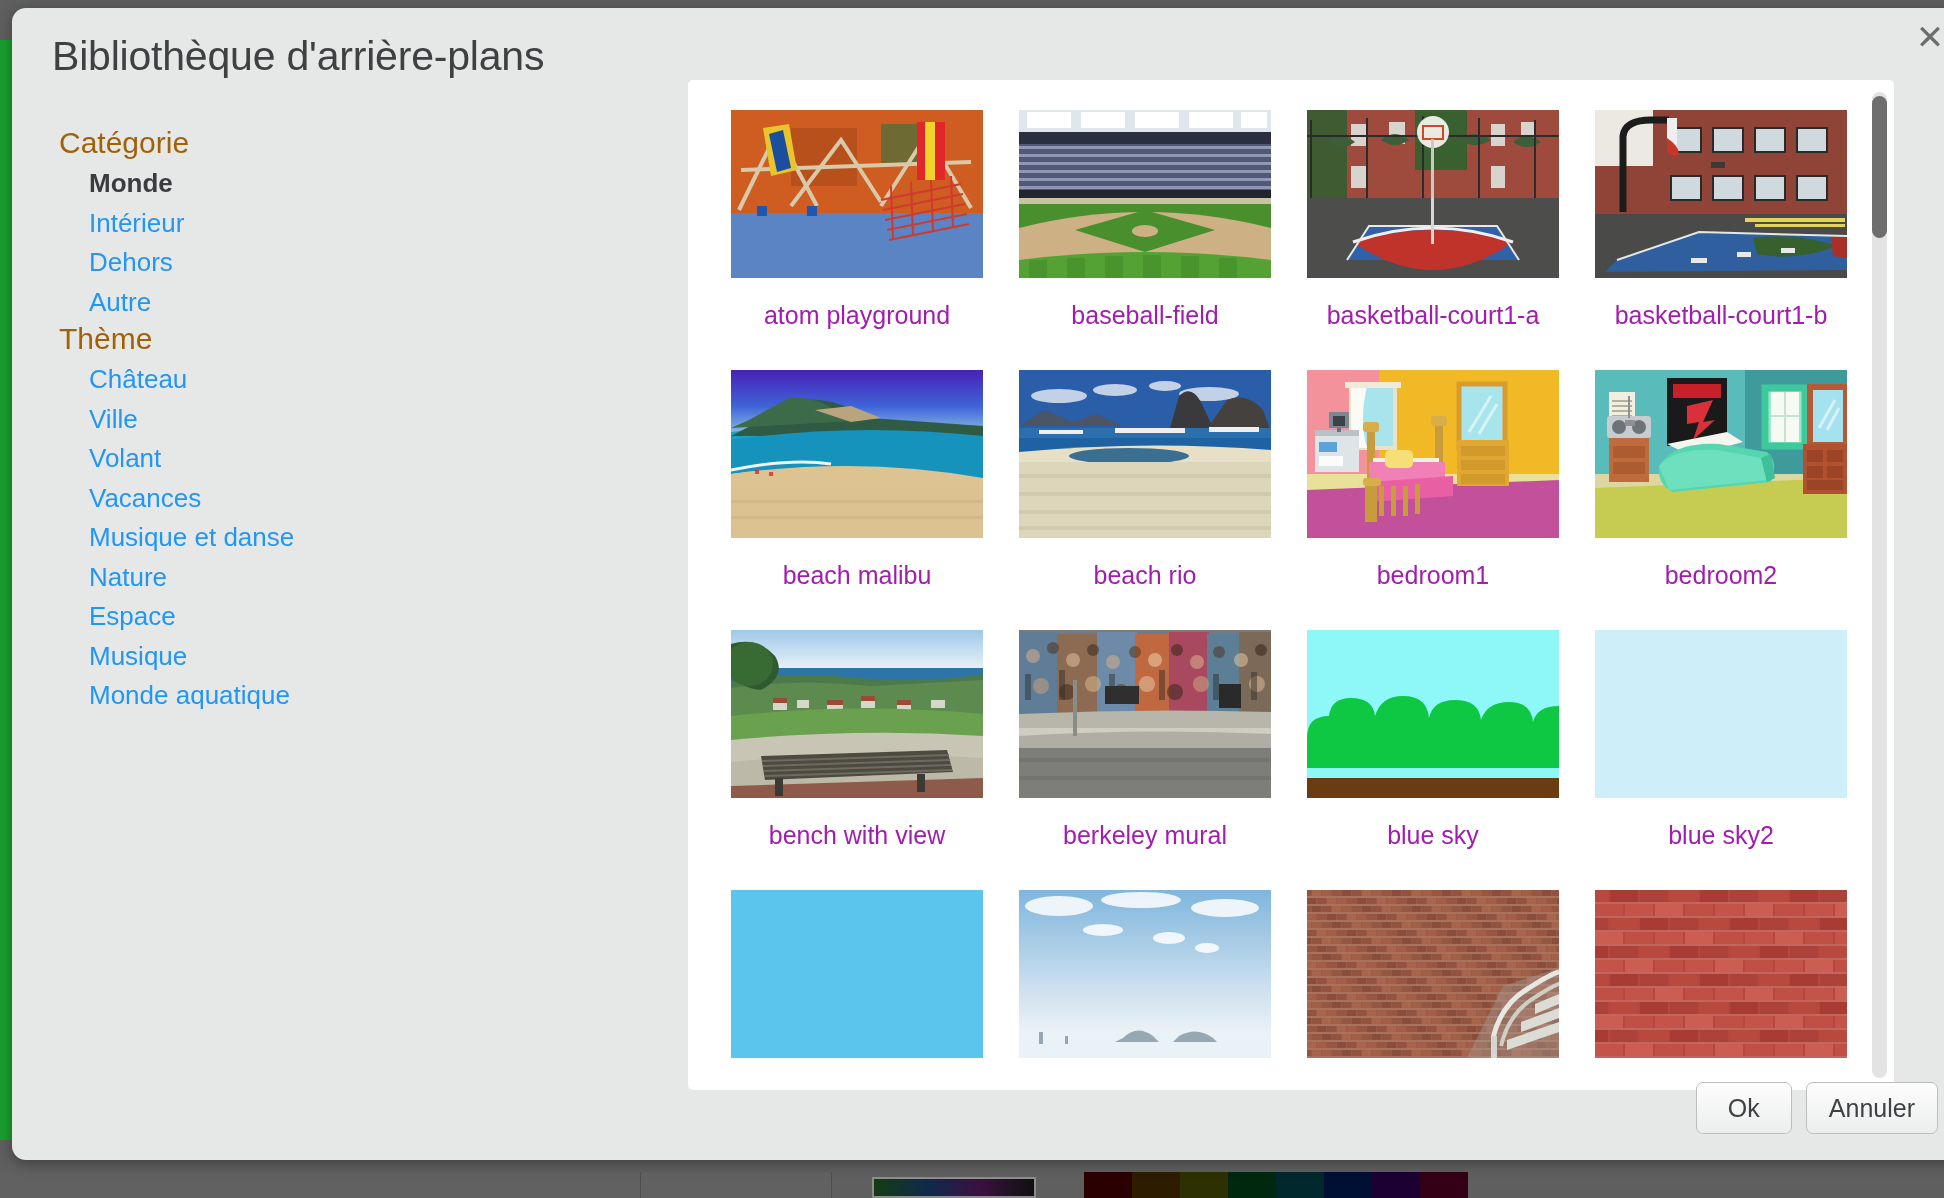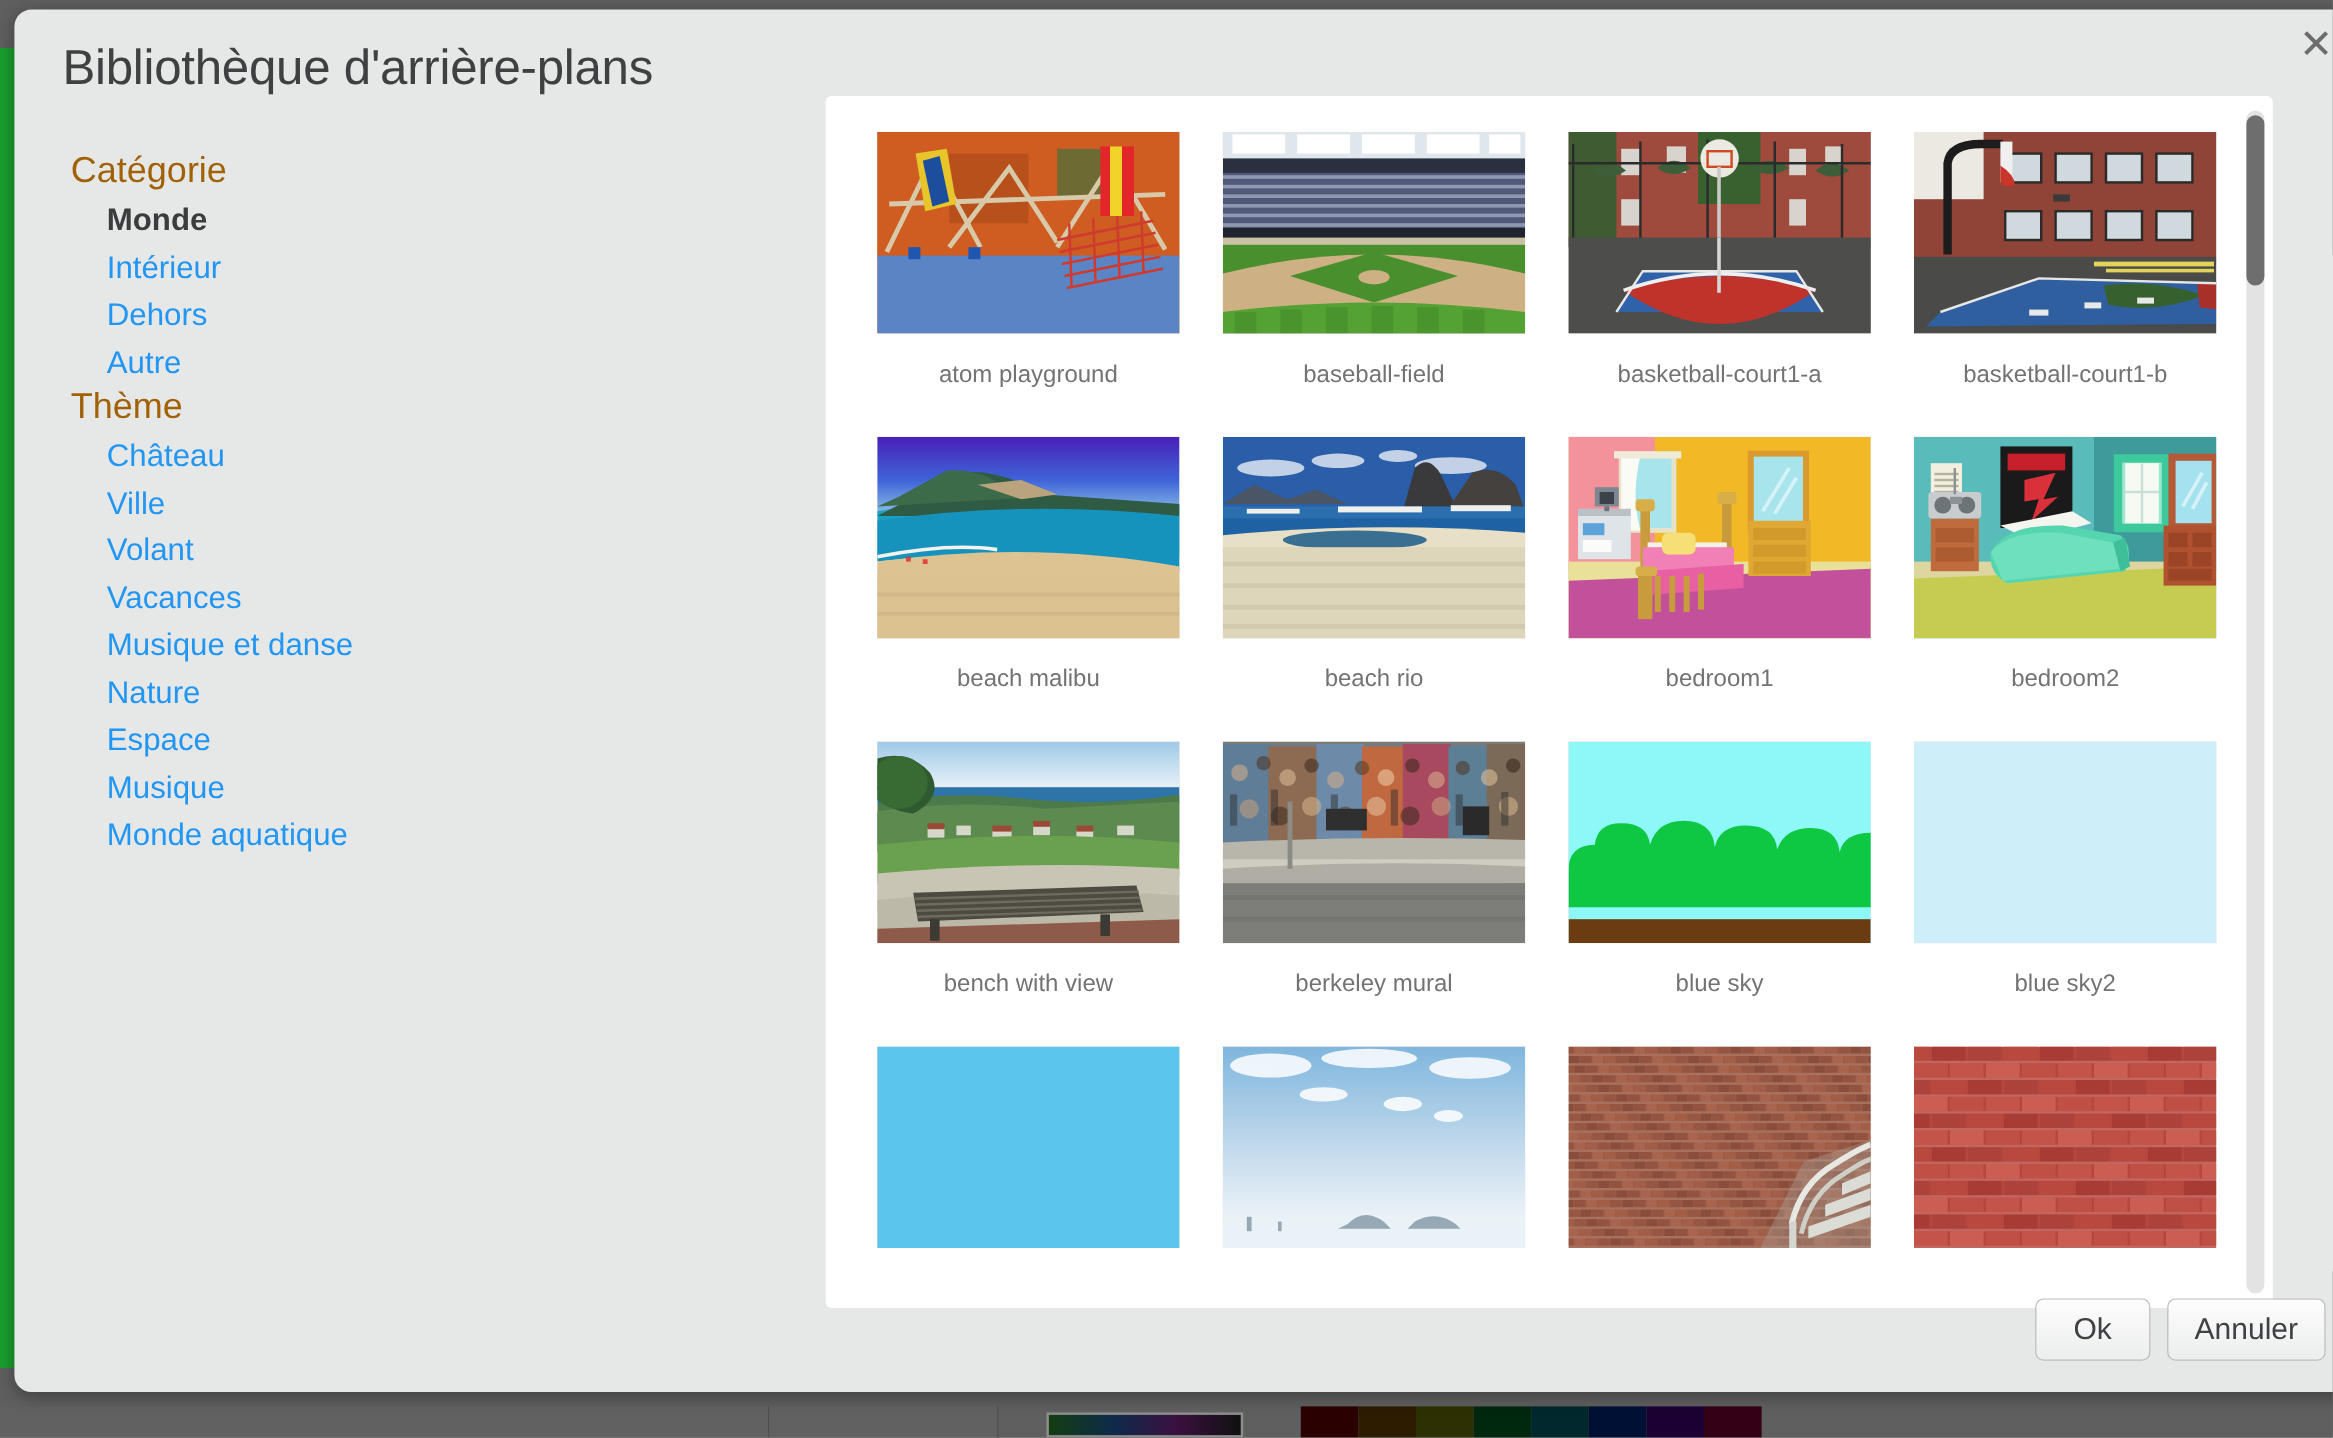--- a/index.html
+++ b/index.html
@@ -56,21 +56,21 @@
   }
   #grid{
     position:absolute;left:0;top:0;right:26px;bottom:0;
     padding:30px 0 0 25px;
     display:flex;flex-wrap:wrap;align-content:flex-start;
     box-sizing:border-box;
   }
   .tile{width:288px;margin-bottom:0;display:flex;flex-direction:column;align-items:center;cursor:pointer;}
   .tile .thumb{width:252px;height:168px;overflow:hidden;position:relative;background:#ddd;}
   .tile .thumb svg{display:block;width:100%;height:100%;}
-  .tile .cap{font-size:20px;color:#737373;margin-top:23px;margin-bottom:40px;white-space:nowrap;}
+  .tile .cap{font-size:25px;color:#a21caf;margin-top:23px;margin-bottom:40px;white-space:nowrap;}
 
   
   #sb-track{position:absolute;right:7px;top:12px;width:15px;height:986px;background:#e3e3e3;border-radius:8px;}
   #sb-thumb{position:absolute;left:0;top:4px;width:15px;height:142px;background:#6e6e6e;border-radius:8px;cursor:pointer;}
 
   
   #footer{position:absolute;right:30px;bottom:26px;display:flex;gap:14px;align-items:flex-end;}
   .btn{
     min-width:96px;height:52px;padding:0 22px;
     border:1px solid #bdbdbd;border-radius:7px;

